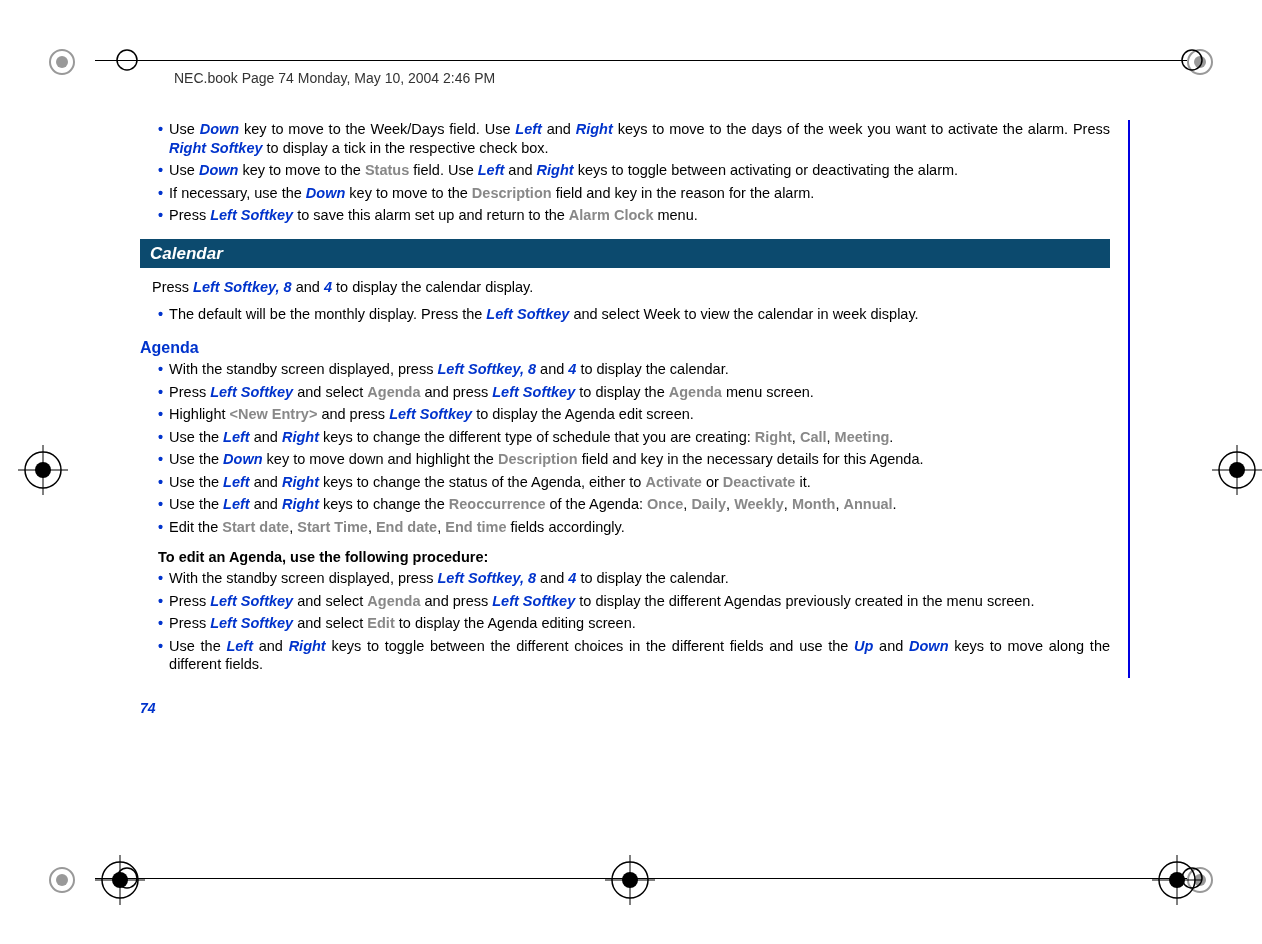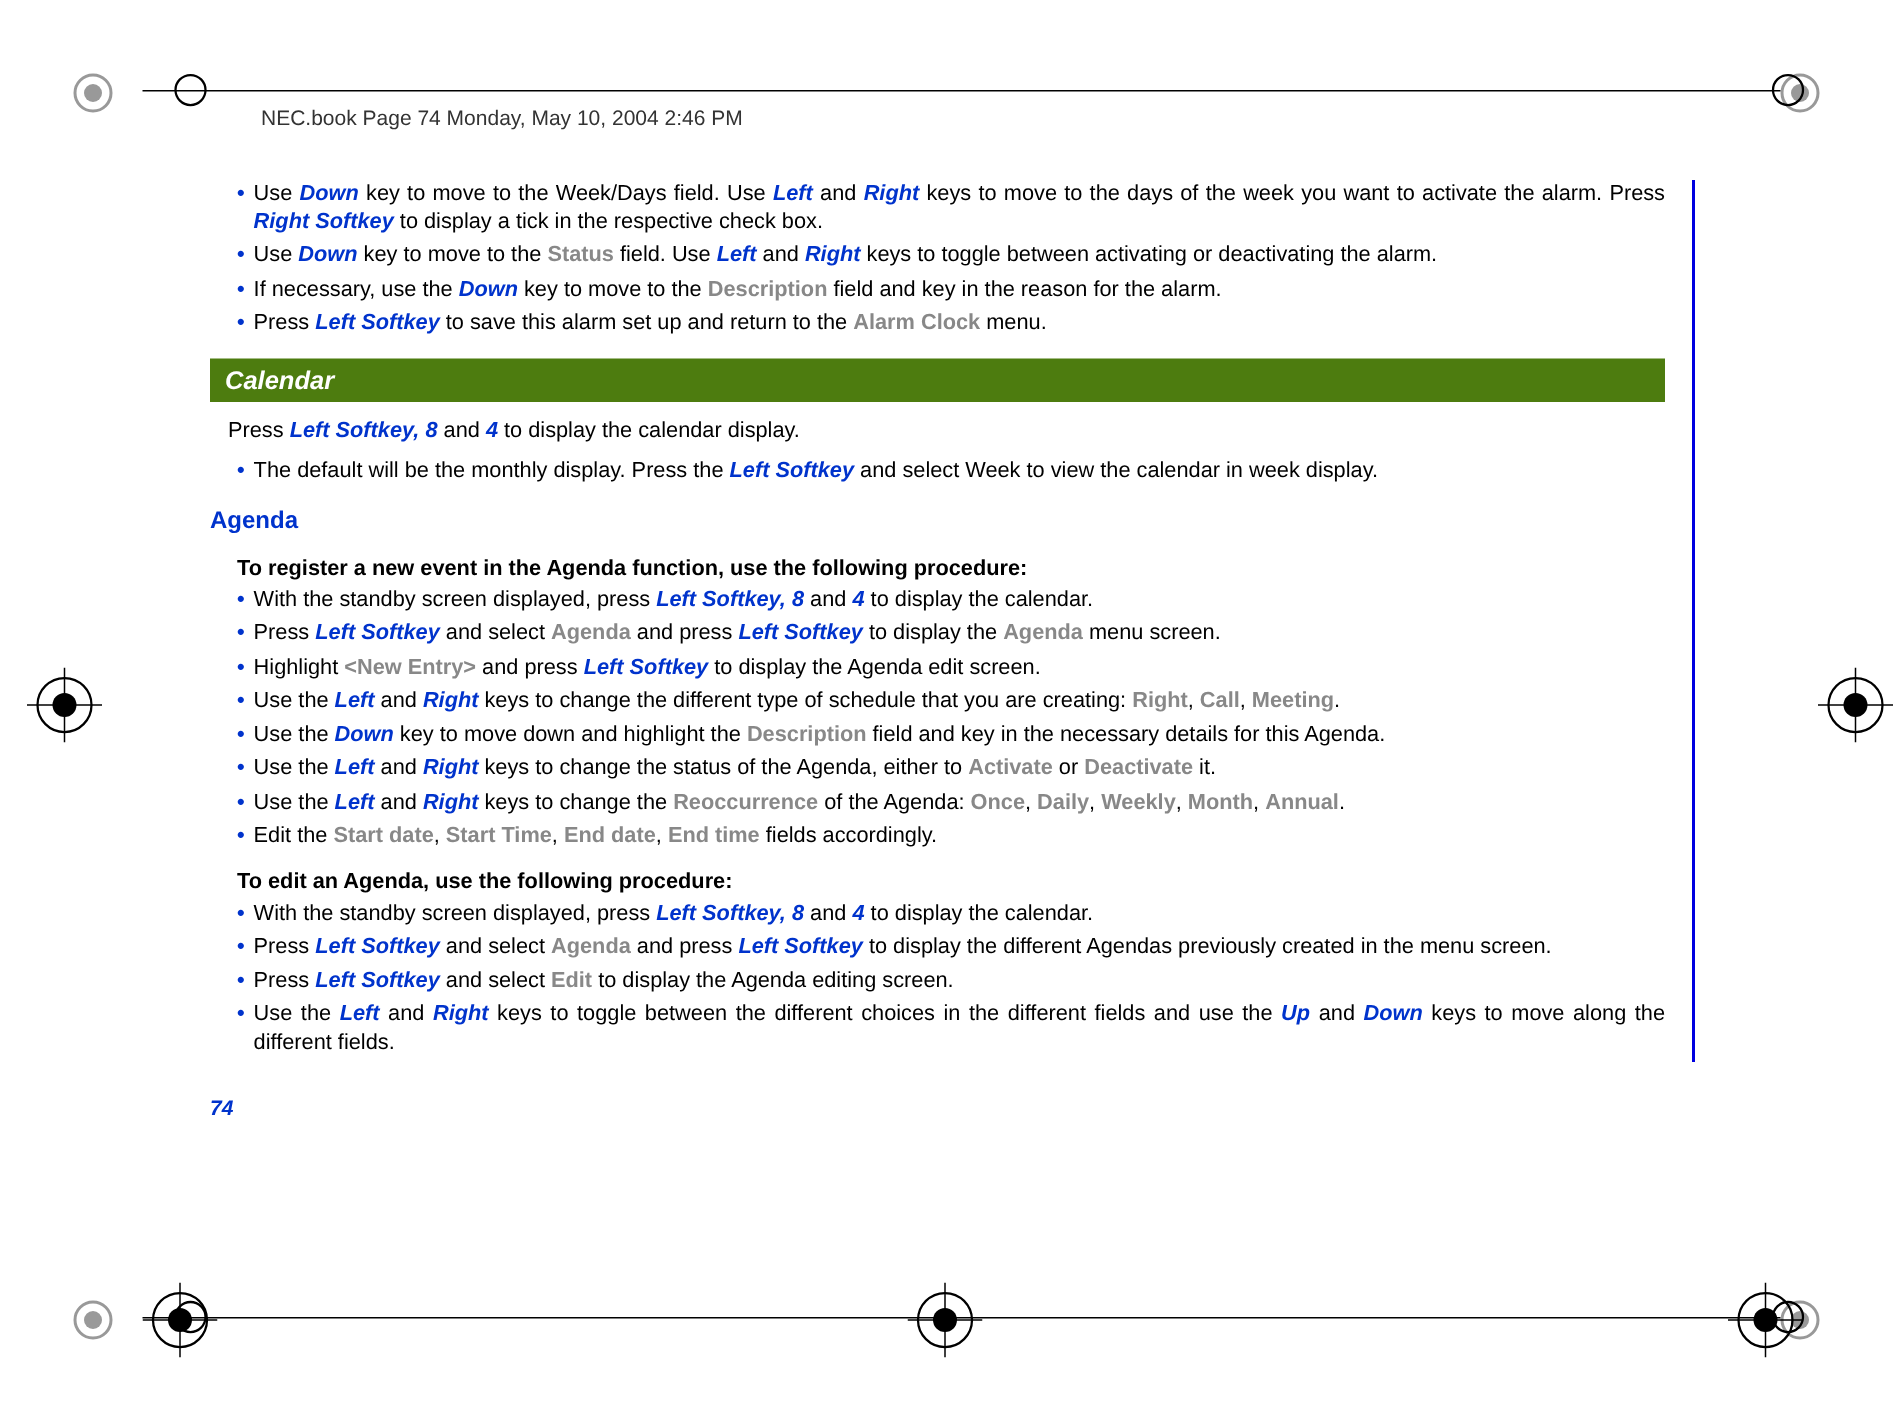--- a/index.html
+++ b/index.html
@@ -72,21 +72,21 @@
   .bullet-dot {
     color: #0033cc;
     font-weight: bold;
     margin-right: 6px;
     flex-shrink: 0;
   }
   .bullet-text { flex: 1; }
   .key { color: #0033cc; font-weight: bold; font-style: italic; }
   .menu { color: #888; font-weight: bold; }
   .section-banner {
-    background: #4d7c0f;
+    background: #0c4a6e;
     color: white;
     font-weight: bold;
     font-style: italic;
     padding: 4px 10px;
     font-size: 17px;
     margin-top: 14px;
     margin-bottom: 10px;
   }
   .para { margin: 8px 12px; text-align: justify; }
   .sub-heading {
@@ -248,21 +248,20 @@
 
   <div class="bullet-list" id="calendar-bullet-wrap">
       <div class="bullet-item">
         <span class="bullet-dot">•</span>
         <span class="bullet-text"><span><span>The default will be the monthly display. Press the </span><span class="key">Left Softkey</span><span> and select Week to view the calendar in week display.</span></span></span>
       </div>
     </div>
 
   <div class="sub-heading">Agenda</div>
 
-  <div class="bold-intro">To register a new event in the Agenda function, use the following procedure:</div>
   <div class="bullet-list" id="register-bullets">
       <div class="bullet-item">
         <span class="bullet-dot">•</span>
         <span class="bullet-text"><span><span>With the standby screen displayed, press </span><span class="key">Left Softkey, 8</span><span> and </span><span class="key">4</span><span> to display the calendar.</span></span></span>
       </div>
       <div class="bullet-item">
         <span class="bullet-dot">•</span>
         <span class="bullet-text"><span><span>Press </span><span class="key">Left Softkey</span><span> and select </span><span class="menu">Agenda</span><span> and press </span><span class="key">Left Softkey</span><span> to display the </span><span class="menu">Agenda</span><span> menu screen.</span></span></span>
       </div>
       <div class="bullet-item">

